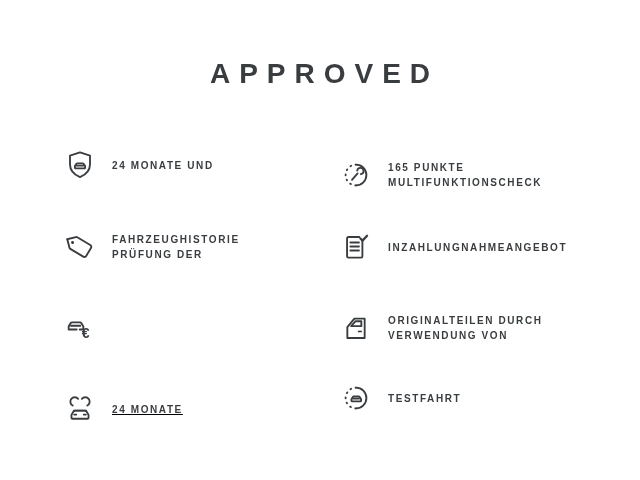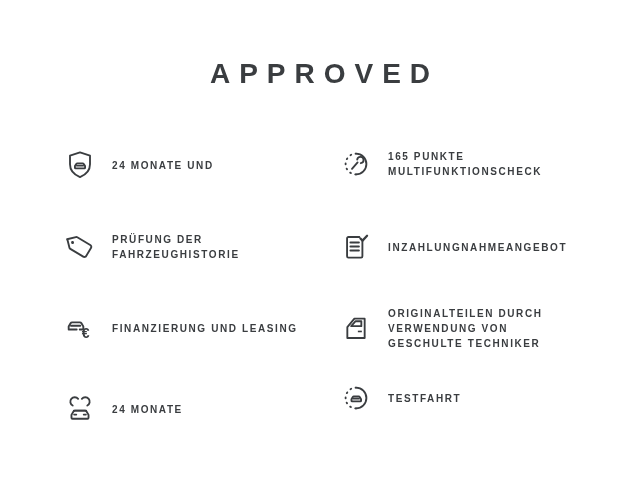--- a/index.html
+++ b/index.html
@@ -68,21 +68,21 @@
         <path d="M12 2.5 L19.5 5 v6.5 c0 4.6 -3.2 7.9 -7.5 9.6 C7.7 19.4 4.5 16.1 4.5 11.5 V5 Z"></path>
         <path d="M8.2 14 v-1.2 l1 -1.6 c.2 -.3 .4 -.4 .8 -.4 h4 c.4 0 .6 .1 .8 .4 l1 1.6 V14 c0 .3 -.2 .5 -.5 .5 h-6.6 c-.3 0 -.5 -.2 -.5 -.5 Z"></path>
         <path d="M9.7 12.5 h4.6"></path>
       </svg>
     </span>
     <div class="lines">
       <div>24 MONATE UND</div>
     </div>
   </div>
 
-  <div class="item" style="top:140px; left:340px;">
+  <div class="item" style="top:151px; left:340px;">
     <span class="icon">
       <svg width="32" height="32" viewBox="0 0 24 24" fill="none" stroke="#3a3d40" stroke-width="1.4" stroke-linecap="round" stroke-linejoin="round">
         <path d="M12 4.2 a7.8 7.8 0 0 1 0 15.6"></path>
         <path d="M12 19.8 a7.8 7.8 0 0 1 0 -15.6" stroke-dasharray="0.6 3.4"></path>
         <path d="M9 15.6 L13.2 10.8"></path>
         <path d="M12.9 8.7 a2.4 2.4 0 1 1 2.7 2.7"></path>
       </svg>
     </span>
     <div class="lines">
       <div>165 PUNKTE</div>
@@ -93,22 +93,22 @@
   <div class="item" style="top:223px; left:64px;">
     <span class="icon">
       <svg width="32" height="32" viewBox="0 0 24 24" fill="none" stroke="#3a3d40" stroke-width="1.4" stroke-linecap="round" stroke-linejoin="round">
         <g transform="rotate(-14 12 12)">
           <path d="M4 4 h6.8 a1.4 1.4 0 0 1 1 .4 l8 8 a1.6 1.6 0 0 1 0 2.3 l-4.9 4.9 a1.6 1.6 0 0 1 -2.3 0 l-8 -8 a1.4 1.4 0 0 1 -.4 -1 V4.8 A.8 .8 0 0 1 4 4 Z"></path>
           <circle cx="7.4" cy="7.4" r="1.1" fill="#3a3d40" stroke="none"></circle>
         </g>
       </svg>
     </span>
     <div class="lines">
+      <div>FAHRZEUGHISTORIE</div>
       <div>PRÜFUNG DER</div>
-      <div>FAHRZEUGHISTORIE</div>
     </div>
   </div>
 
   <div class="item" style="top:223px; left:340px;justify-content:center;">
     <span class="icon">
       <svg width="32" height="32" viewBox="0 0 24 24" fill="none" stroke="#3a3d40" stroke-width="1.4" stroke-linecap="round" stroke-linejoin="round">
         <path d="M16.8 6.8 V19 a1 1 0 0 1 -1 1 H6.3 a1 1 0 0 1 -1 -1 V5.5 a1 1 0 0 1 1 -1 h8.2"></path>
         <path d="M7.8 8.6 h6.4"></path>
         <path d="M7.8 11.6 h6.4"></path>
         <path d="M7.8 14.6 h6.4"></path>
@@ -122,41 +122,37 @@
 
   <div class="item" style="top:304px; left:64px;">
     <span class="icon">
       <svg width="32" height="32" viewBox="0 0 24 24" fill="none" stroke="#3a3d40" stroke-width="1.4" stroke-linecap="round" stroke-linejoin="round">
         <path d="M3.5 12.4 v-1.6 l1.4 -2.3 c.3 -.5 .7 -.7 1.2 -.7 h5.8 c.5 0 .9 .2 1.2 .7 l1.4 2.3 v1.6 c0 .4 -.3 .7 -.7 .7 h-2"></path>
         <path d="M3.5 13.1 h6"></path>
         <path d="M5.2 10.3 h7"></path>
         <text x="16.2" y="19.8" text-anchor="middle" font-size="10.5" font-weight="bold" fill="#3a3d40" stroke="none" font-family="Liberation Sans, sans-serif">€</text>
       </svg>
     </span>
-    <div class="lines">
-      <div>FINANZIERUNG UND LEASING</div>
-    </div>
   </div>
 
   <div class="item" style="top:304px; left:340px;">
     <span class="icon">
       <svg width="32" height="32" viewBox="0 0 24 24" fill="none" stroke="#3a3d40" stroke-width="1.4" stroke-linecap="round" stroke-linejoin="round">
         <path d="M5.5 19.5 V11.3 L10.8 5 h7.7 v14.5 Z"></path>
         <path d="M8.4 10.6 L11.7 6.9 h4.3 v3.7 Z"></path>
         <rect x="13.4" y="14" width="3" height="1.2" fill="#3a3d40" stroke="none"></rect>
       </svg>
     </span>
     <div class="lines">
       <div>ORIGINALTEILEN DURCH</div>
       <div>VERWENDUNG VON</div>
-      <div>GESCHULTE TECHNIKER</div>
     </div>
   </div>
 
-  <div class="item" style="top:385px; left:64px;">
+  <div class="item" style="top:385px; left:64px;text-decoration:underline;">
     <span class="icon">
       <svg width="32" height="32" viewBox="0 0 24 24" fill="none" stroke="#3a3d40" stroke-width="1.4" stroke-linecap="round" stroke-linejoin="round">
         <path d="M10.6 4.4 a3.3 3.3 0 1 0 -4.1 5"></path>
         <path d="M13.4 4.4 a3.3 3.3 0 1 1 4.1 5"></path>
         <path d="M5.6 18.6 v-2.2 l1.5 -2.5 c.3 -.5 .7 -.7 1.2 -.7 h7.4 c.5 0 .9 .2 1.2 .7 l1.5 2.5 v2.2 c0 .4 -.3 .7 -.7 .7 H6.3 c-.4 0 -.7 -.3 -.7 -.7 Z"></path>
         <path d="M7.6 16.2 h1.6 M14.8 16.2 h1.6"></path>
         <path d="M7.4 13.2 h9.2"></path>
       </svg>
     </span>
     <div class="lines">

